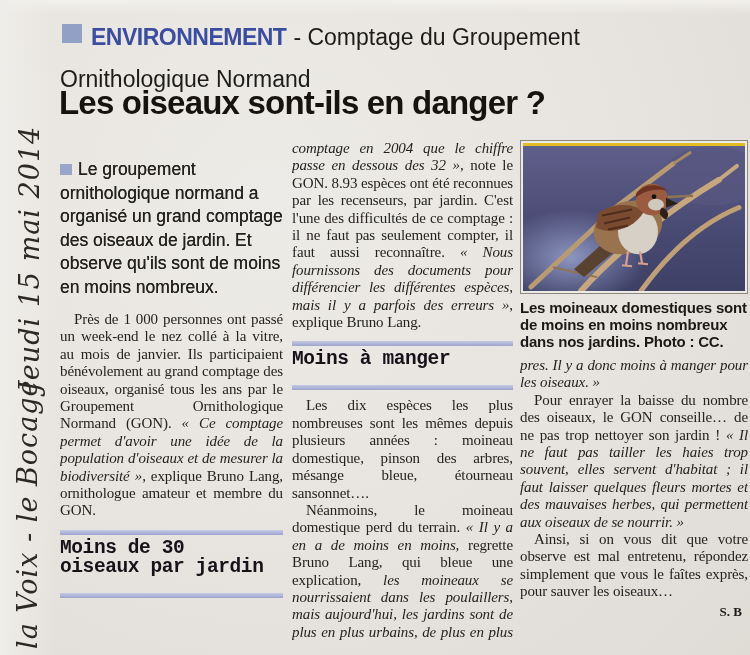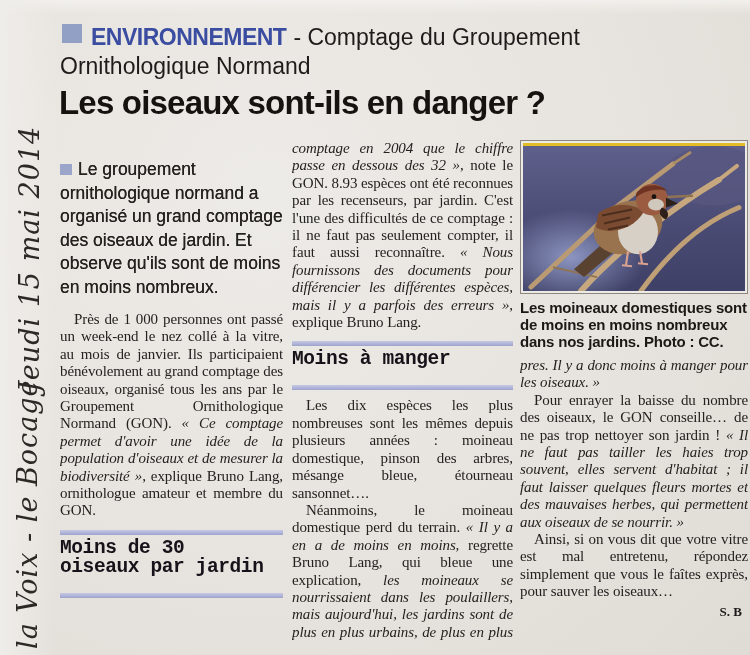--- a/index.html
+++ b/index.html
@@ -20,21 +20,21 @@
     transform-origin:0 0; letter-spacing:1px; }
   .hand-pub  { left:12px; top:649px; }
   .hand-date { left:14px; top:392px; }
 
   
   .kicker { position:absolute; left:62px; top:24px; display:flex; align-items:flex-start;
     font-family:"Liberation Sans", sans-serif; font-size:23px; white-space:nowrap; }
   .kicker-square { width:20px; height:19px; background:#93a0c6; margin-right:9px; flex:none; }
   .kicker-label { font-weight:bold; color:#3b4da1; letter-spacing:-0.5px; }
   .kicker-rest { color:#1e1c1a; margin-left:7px; }
-  .kicker-line2 { position:absolute; left:60px; top:53px;
+  .kicker-line2 { position:absolute; left:60px; top:66px;
     font-family:"Liberation Sans", sans-serif; font-size:23px; color:#1e1c1a; }
   .headline { position:absolute; left:59px; top:84px;
     font-family:"Liberation Sans", sans-serif; font-weight:bold; font-size:33px;
     letter-spacing:-0.8px; color:#15120f; }
 
   
   .col { position:absolute; top:140px; height:505px; overflow:hidden; }
   .col1 { left:60px;  width:223px; }
   .col2 { left:292px; width:221px; }
   .col3 { left:520px; width:228px; }
@@ -154,17 +154,17 @@
             <path d="M40,2 L52,8 L40,12 Z" fill="#2a2118"></path>
             <path d="M2,56 L0,70 M14,56 L16,68" stroke="#d8a090" stroke-width="2.2" fill="none"></path>
             <path d="M-4,70 L6,71 M12,68 L22,69" stroke="#d8a090" stroke-width="2" fill="none"></path>
           </g>
         </svg>
       </div>
     </div>
     <p class="caption">Les moineaux domestiques sont de moins en moins nombreux dans nos jardins. Photo : CC.</p>
     <p class="body it">pres. Il y a donc moins à manger pour les oiseaux. »</p>
     <p class="body ind"><span>Pour enrayer la baisse du nombre des oiseaux, le GON conseille… de ne pas trop nettoyer son jardin ! </span><span class="it">« Il ne faut pas tailler les haies trop souvent, elles servent d'habitat ; il faut laisser quelques fleurs mortes et des mauvaises herbes, qui permettent aux oiseaux de se nourrir. »</span></p>
-    <p class="body ind">Ainsi, si on vous dit que votre vitre est mal entretenu, répondez simplement que vous le faîtes exprès, pour sauver les oiseaux…</p>
+    <p class="body ind">Ainsi, si on vous dit que votre observe est mal entretenu, répondez simplement que vous le faîtes exprès, pour sauver les oiseaux…</p>
     <p class="signature">S. B</p>
   </div>
 
 </div>
 
 </body></html>

